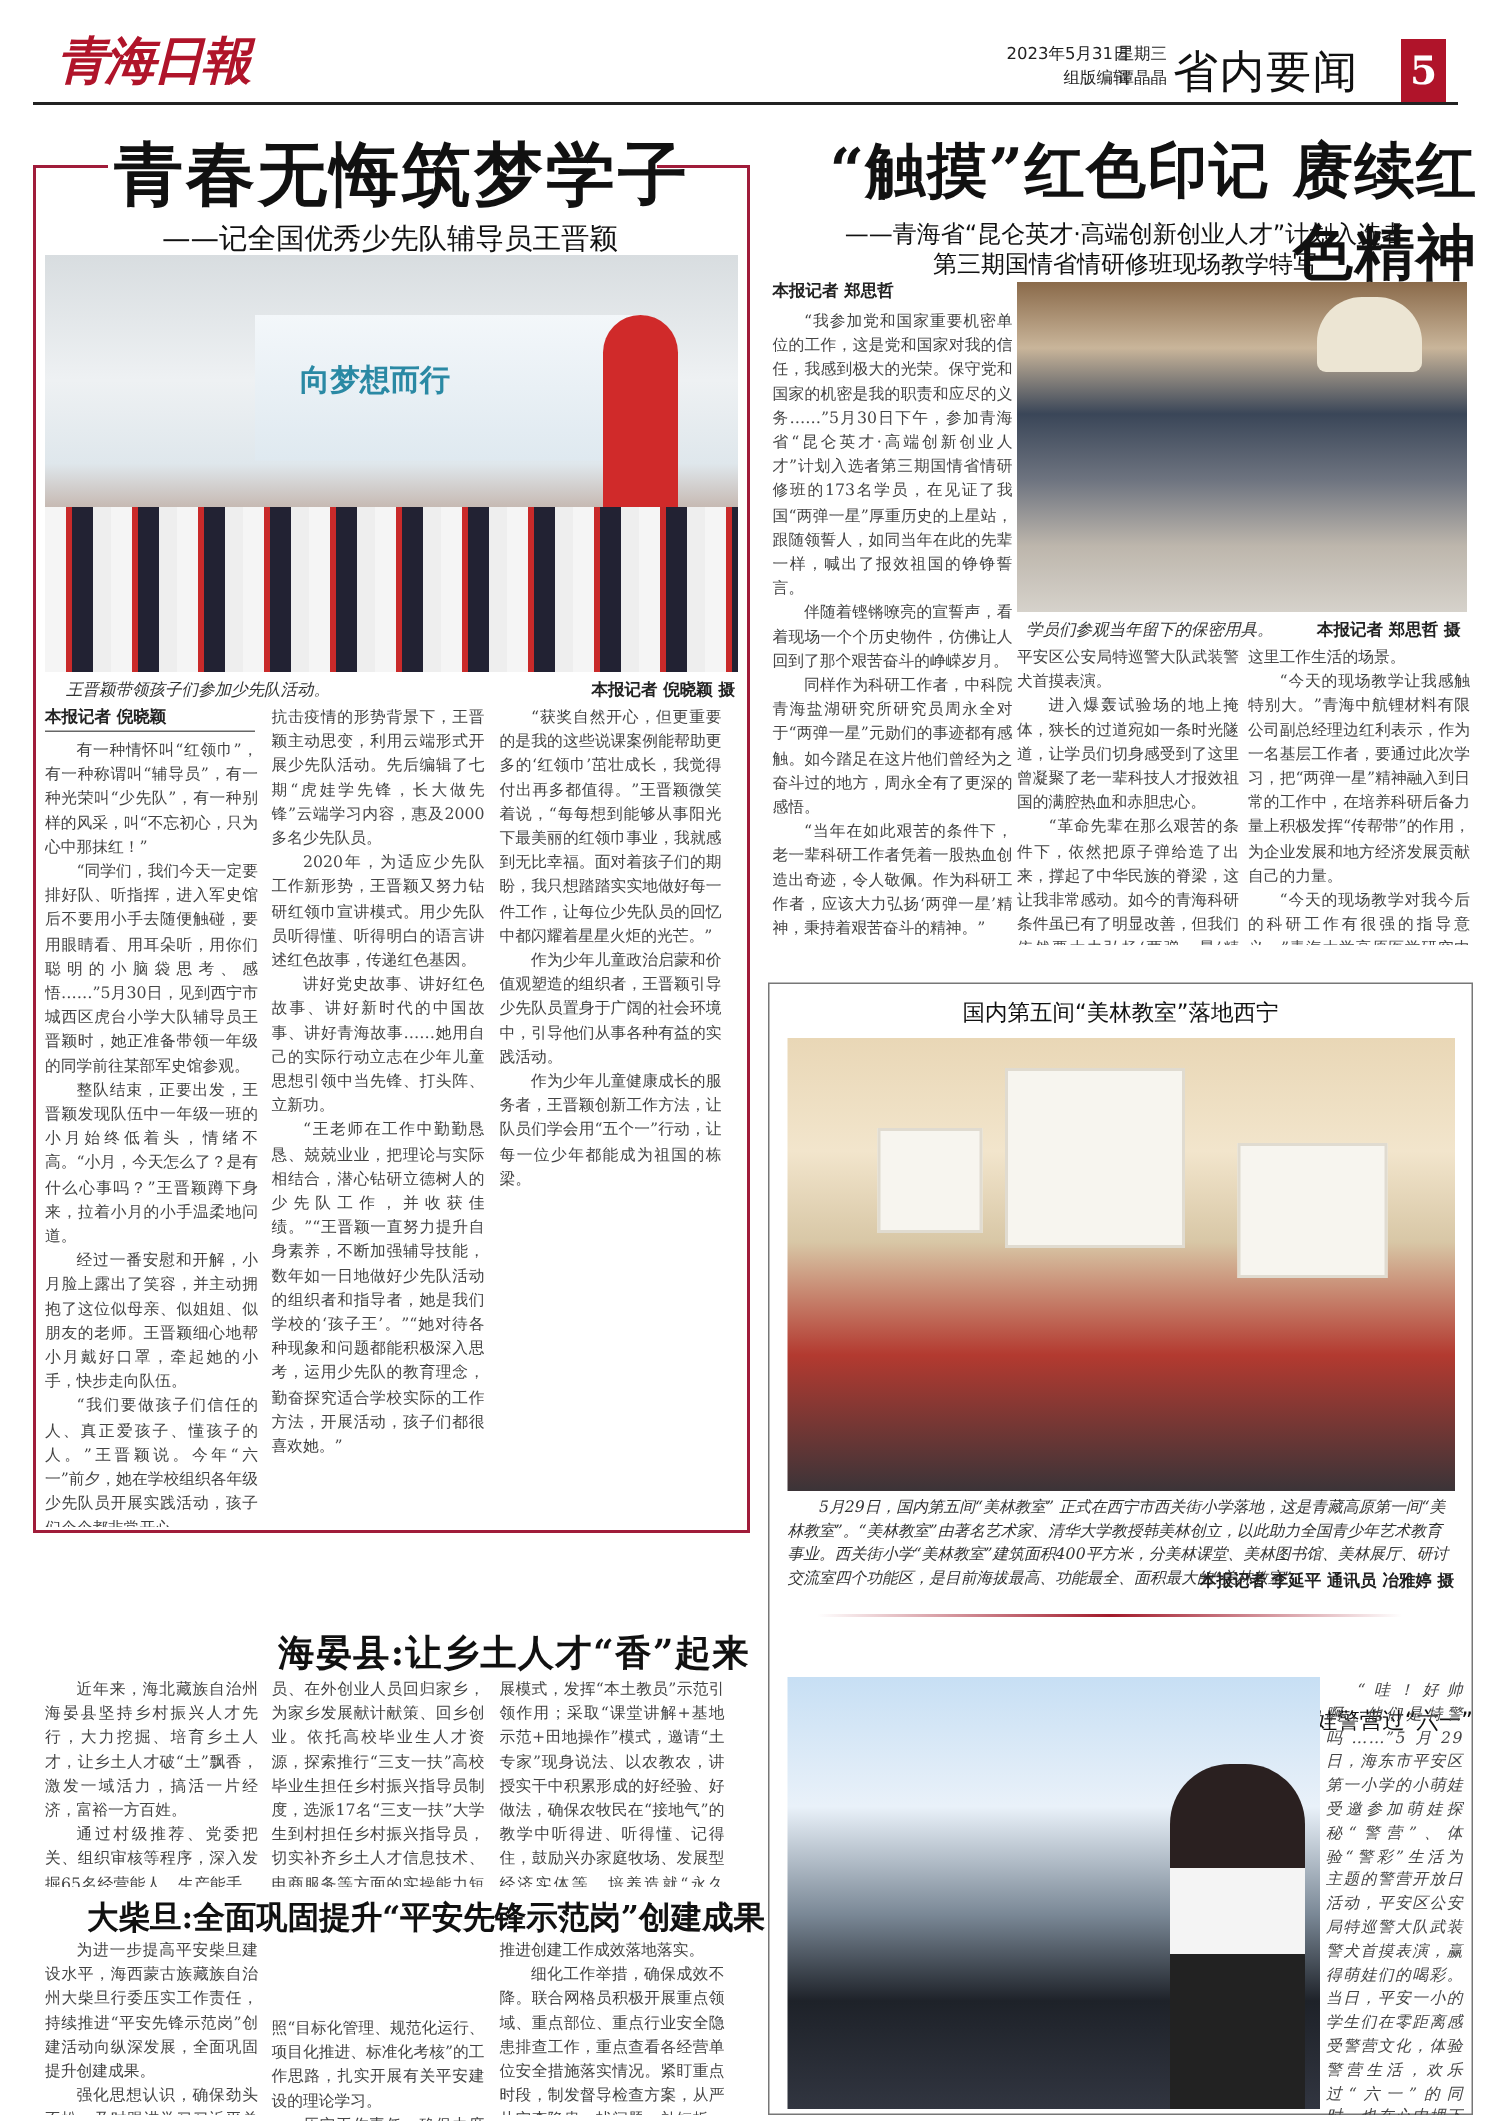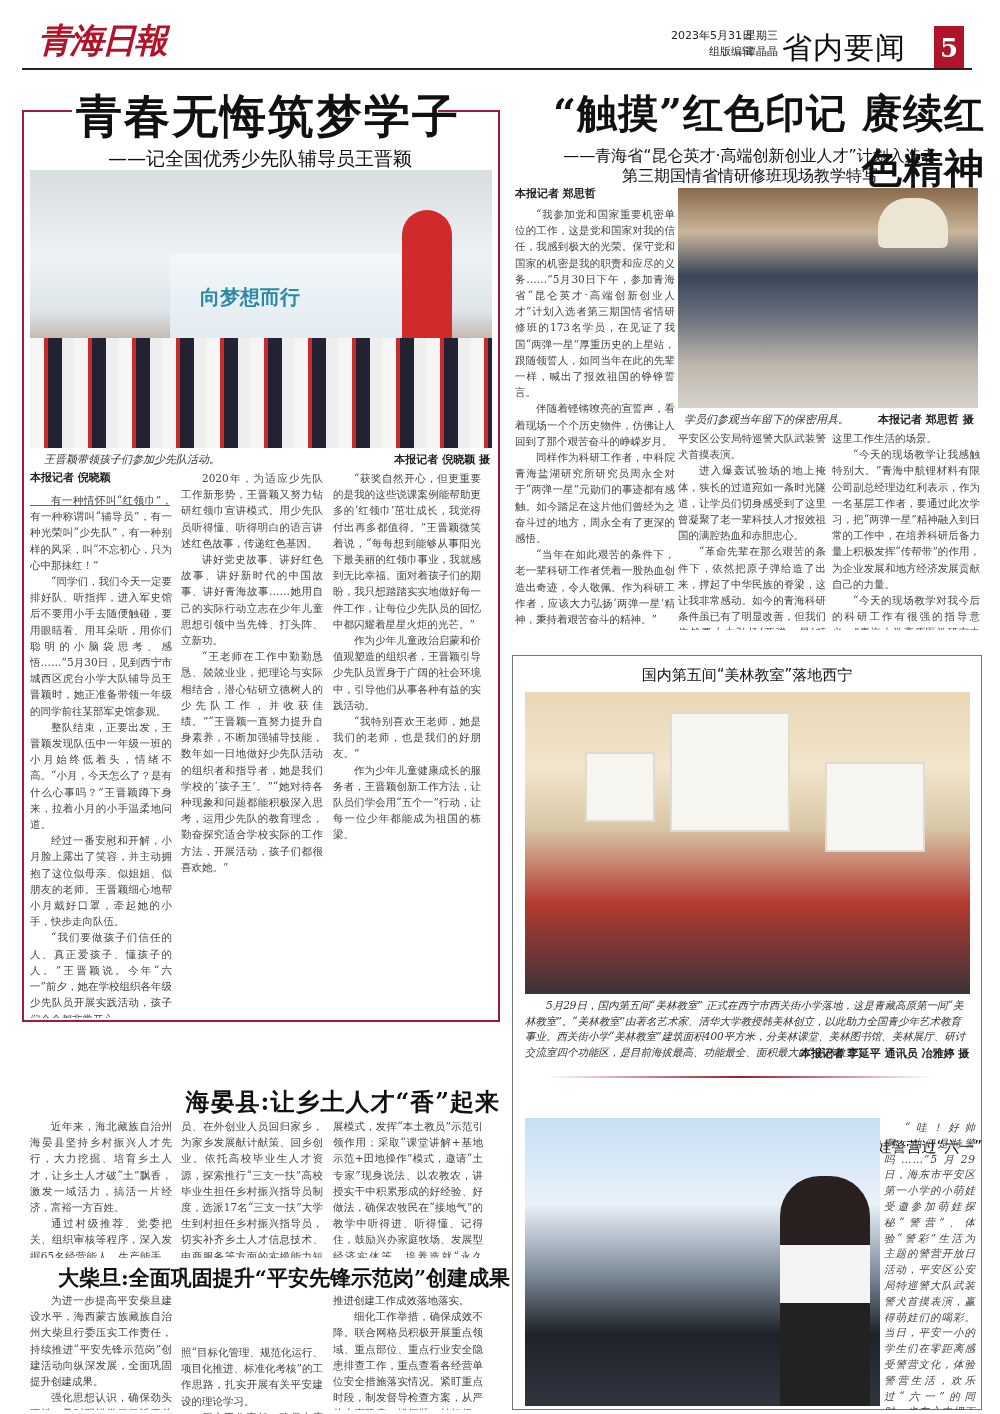--- a/index.html
+++ b/index.html
@@ -12,29 +12,29 @@
 .pagenum{left:934px;top:26px;width:30px;height:44px;background:#b0142a;color:#fff;font-size:26px;font-weight:bold;text-align:center;line-height:44px;font-family:"DejaVu Serif",serif}
 .toprule{left:22px;top:68px;width:950px;height:2px;background:#222}
 .boxL{left:22px;top:112px;width:478px;height:910px;border:2px solid #a01c3a;border-top:none}
 .boxL-tl{left:22px;top:110px;width:50px;height:2px;background:#a01c3a}
 .boxL-tr{left:438px;top:110px;width:62px;height:2px;background:#a01c3a}
 .h-main{font-family:"DejaVu Serif",serif;font-weight:bold;color:#111;text-align:right}
 .h1L{left:60px;top:86px;width:400px;font-size:46px;letter-spacing:2px}
 .subL{left:60px;top:146px;width:400px;font-size:19px;text-align:center;font-family:"DejaVu Sans",sans-serif;color:#111}
 .photo{overflow:hidden}
 .ph1{left:30px;top:170px;width:462px;height:278px;background:linear-gradient(180deg,#d8dde0 0%,#eef1f3 30%,#dfe7ec 50%,#a47a63 75%,#c8362e 100%)}
-.ph1 .screen{position:absolute;left:140px;top:40px;width:260px;height:97px;background:linear-gradient(180deg,#f3f7fa,#dfe9f0);margin-top:44px;}
+.ph1 .screen{position:absolute;left:140px;top:40px;width:260px;height:97px;background:linear-gradient(180deg,#f3f7fa,#dfe9f0);}
 .ph1 .screen span{position:absolute;left:30px;top:30px;font-size:20px;color:#2a89a4;font-weight:bold;font-family:"DejaVu Sans",sans-serif}
 .ph1 .kids{position:absolute;left:0;bottom:0;width:100%;height:110px;background:repeating-linear-gradient(90deg,#f5f5f5 0 14px,#c92a2a 14px 18px,#223 18px 32px,#eee 32px 44px)}
 .ph1 .ribbon{position:absolute;right:40px;top:40px;width:50px;height:140px;background:#d02a2a;border-radius:30px 30px 4px 4px}
 .cap{font-size:11px;color:#333}
 .capL{left:44px;top:452px;font-style:italic}
 .creditL{right:510px;top:452px;font-size:11px;font-weight:bold;font-family:"DejaVu Sans",sans-serif;color:#222}
 .byline{font-size:11px;font-weight:bold;font-family:"DejaVu Sans",sans-serif;color:#222}
-.bylineL{left:30px;top:470px;width:140px;border-bottom:1px solid #666;padding-bottom:20px}
+.bylineL{left:30px;top:470px;width:140px;border-bottom:1px solid #666;padding-bottom:2px}
 .col{font-size:10.5px;line-height:16.2px;color:#444;text-align:justify;overflow:hidden}
 .col p{text-indent:2em}
 .cL1{left:30px;top:492px;width:142px;height:526px}
 .cL2{left:181px;top:470px;width:142px;height:548px}
 .cL3{left:333px;top:470px;width:148px;height:548px}
 .h1R{left:515px;top:86px;width:470px;font-size:40px;letter-spacing:1px}
 .subR{left:515px;top:146px;width:470px;font-size:16px;line-height:20px;text-align:center;font-family:"DejaVu Sans",sans-serif;color:#111}
 .bylineR{left:515px;top:186px}
 .ph2{left:678px;top:188px;width:300px;height:220px;background:linear-gradient(180deg,#8a6a4a 0%,#c9b59a 20%,#3a4658 40%,#6e7480 60%,#bdb6ac 80%,#d6d2cb 100%)}
 .ph2 .hat{position:absolute;right:30px;top:10px;width:70px;height:50px;background:#ece5d3;border-radius:30px 30px 6px 6px}
@@ -96,29 +96,29 @@
 <div class="abs byline bylineL">本报记者 倪晓颖</div>
 <div class="abs col cL1">
   <p>有一种情怀叫“红领巾”，有一种称谓叫“辅导员”，有一种光荣叫“少先队”，有一种别样的风采，叫“不忘初心，只为心中那抹红！”</p>
   <p>“同学们，我们今天一定要排好队、听指挥，进入军史馆后不要用小手去随便触碰，要用眼睛看、用耳朵听，用你们聪明的小脑袋思考、感悟……”5月30日，见到西宁市城西区虎台小学大队辅导员王晋颖时，她正准备带领一年级的同学前往某部军史馆参观。</p>
   <p>整队结束，正要出发，王晋颖发现队伍中一年级一班的小月始终低着头，情绪不高。“小月，今天怎么了？是有什么心事吗？”王晋颖蹲下身来，拉着小月的小手温柔地问道。</p>
   <p>经过一番安慰和开解，小月脸上露出了笑容，并主动拥抱了这位似母亲、似姐姐、似朋友的老师。王晋颖细心地帮小月戴好口罩，牵起她的小手，快步走向队伍。</p>
   <p>“我们要做孩子们信任的人、真正爱孩子、懂孩子的人。”王晋颖说。今年“六一”前夕，她在学校组织各年级少先队员开展实践活动，孩子们个个都非常开心。</p>
 
 </div>
 <div class="abs col cL2">
+  <p style="text-indent:0">抗击疫情的形势背景下，王晋颖主动思变，利用云端形式开展少先队活动。先后编辑了七期“虎娃学先锋，长大做先锋”云端学习内容，惠及2000多名少先队员。</p>
   <p>2020年，为适应少先队工作新形势，王晋颖又努力钻研红领巾宣讲模式。用少先队员听得懂、听得明白的语言讲述红色故事，传递红色基因。</p>
   <p>讲好党史故事、讲好红色故事、讲好新时代的中国故事、讲好青海故事……她用自己的实际行动立志在少年儿童思想引领中当先锋、打头阵、立新功。</p>
   <p>“王老师在工作中勤勤恳恳、兢兢业业，把理论与实际相结合，潜心钻研立德树人的少先队工作，并收获佳绩。”“王晋颖一直努力提升自身素养，不断加强辅导技能，数年如一日地做好少先队活动的组织者和指导者，她是我们学校的‘孩子王’。”“她对待各种现象和问题都能积极深入思考，运用少先队的教育理念，勤奋探究适合学校实际的工作方法，开展活动，孩子们都很喜欢她。”</p>
 
 </div>
 <div class="abs col cL3">
   <p>“获奖自然开心，但更重要的是我的这些说课案例能帮助更多的‘红领巾’茁壮成长，我觉得付出再多都值得。”王晋颖微笑着说，“每每想到能够从事阳光下最美丽的红领巾事业，我就感到无比幸福。面对着孩子们的期盼，我只想踏踏实实地做好每一件工作，让每位少先队员的回忆中都闪耀着星星火炬的光芒。”</p>
   <p>作为少年儿童政治启蒙和价值观塑造的组织者，王晋颖引导少先队员置身于广阔的社会环境中，引导他们从事各种有益的实践活动。</p>
-  <p>“我特别喜欢王老师，她是我们的老师，也是我们的好朋友。”</p>
   <p>作为少年儿童健康成长的服务者，王晋颖创新工作方法，让队员们学会用“五个一”行动，让每一位少年都能成为祖国的栋梁。</p>
 </div>
 
 <h1 class="abs h-main h1R">“触摸”红色印记 赓续红色精神</h1>
 <div class="abs subR">
   <div>——青海省“昆仑英才·高端创新创业人才”计划入选者</div>
   <div>第三期国情省情研修班现场教学特写</div>
 </div>
 <div class="abs byline bylineR">本报记者 郑思哲</div>
 <div class="abs col cR1">

